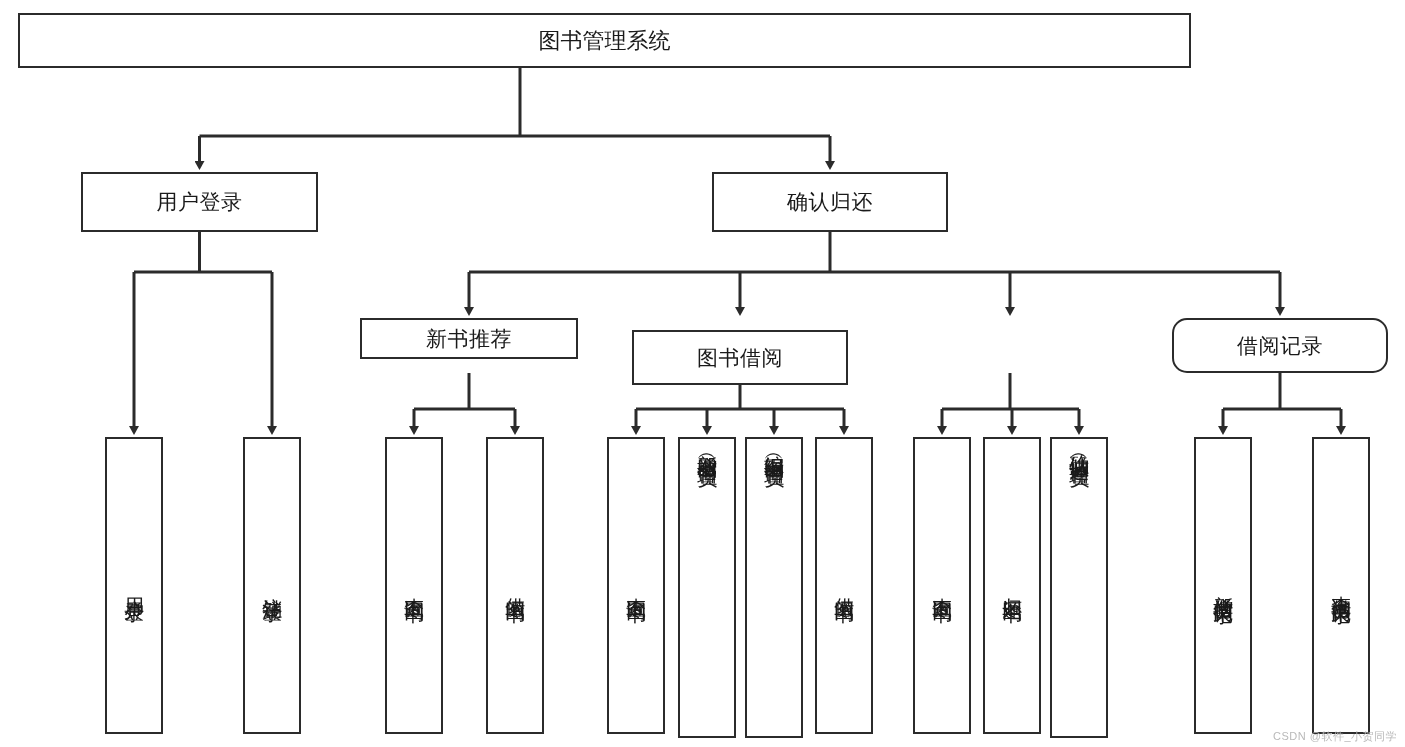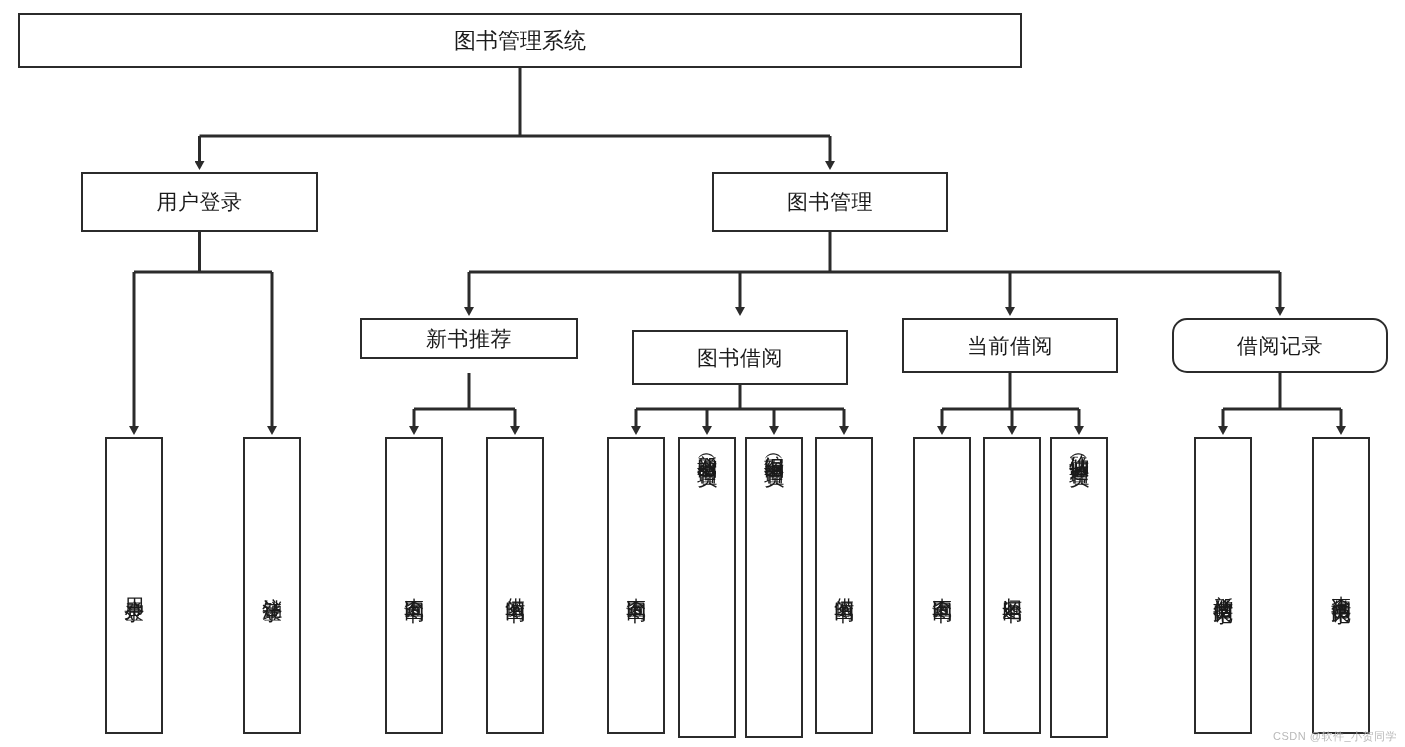--- a/index.html
+++ b/index.html
@@ -119,28 +119,27 @@
       <path d="M1012,409 L1012,427" marker-end="url(#arrow)"></path>
       <path d="M1079,409 L1079,427" marker-end="url(#arrow)"></path>
 
       <path d="M1280,373 L1280,409"></path>
       <path d="M1223,409 L1341,409"></path>
       <path d="M1223,409 L1223,427" marker-end="url(#arrow)"></path>
       <path d="M1341,409 L1341,427" marker-end="url(#arrow)"></path>
     </g>
   </svg>
 
-  <div class="node node-root" style="left: 18px; top: 13px; width: 1004px; height: 55px;">图书管理系统</div>
+  <div class="node node-root" style="left: 18px; top: 13px; width: 1173px; height: 55px;">图书管理系统</div>
 
   <div class="node node-h" style="left: 81px; top: 172px; width: 237px; height: 60px;">用户登录</div>
-  <div class="node node-h" style="left: 712px; top: 172px; width: 236px; height: 60px;">图书管理</div>
+  <div class="node node-h" style="left: 712px; top: 172px; width: 236px; height: 60px;">确认归还</div>
 
   <div class="node node-h" style="left: 360px; top: 318px; width: 218px; height: 41px;">新书推荐</div>
   <div class="node node-h" style="left: 632px; top: 318px; width: 216px; height: 55px; margin-top: 12px;">图书借阅</div>
-  <div class="node node-h" style="left: 902px; top: 318px; width: 216px; height: 55px;">当前借阅</div>
   <div class="node node-h" style="left: 1172px; top: 318px; width: 216px; height: 55px; border-radius: 15px;">借阅记录</div>
 
   <div id="leaf-host">
       <div class="node node-v center-text" style="left: 105px; top: 437px; width: 58px; height: 297px;">
         <span class="vtext">用户登录</span>
       </div>
       <div class="node node-v center-text" style="left: 243px; top: 437px; width: 58px; height: 297px;">
         <span class="vtext">注销登录</span>
       </div>
       <div class="node node-v center-text" style="left: 385px; top: 437px; width: 58px; height: 297px;">

